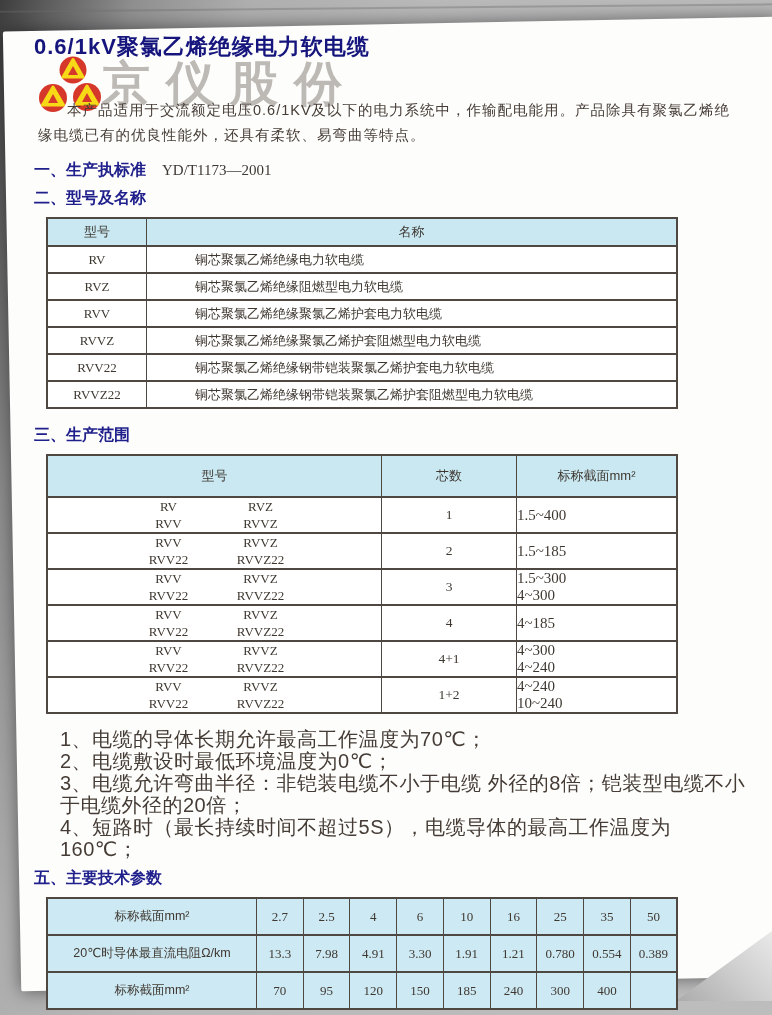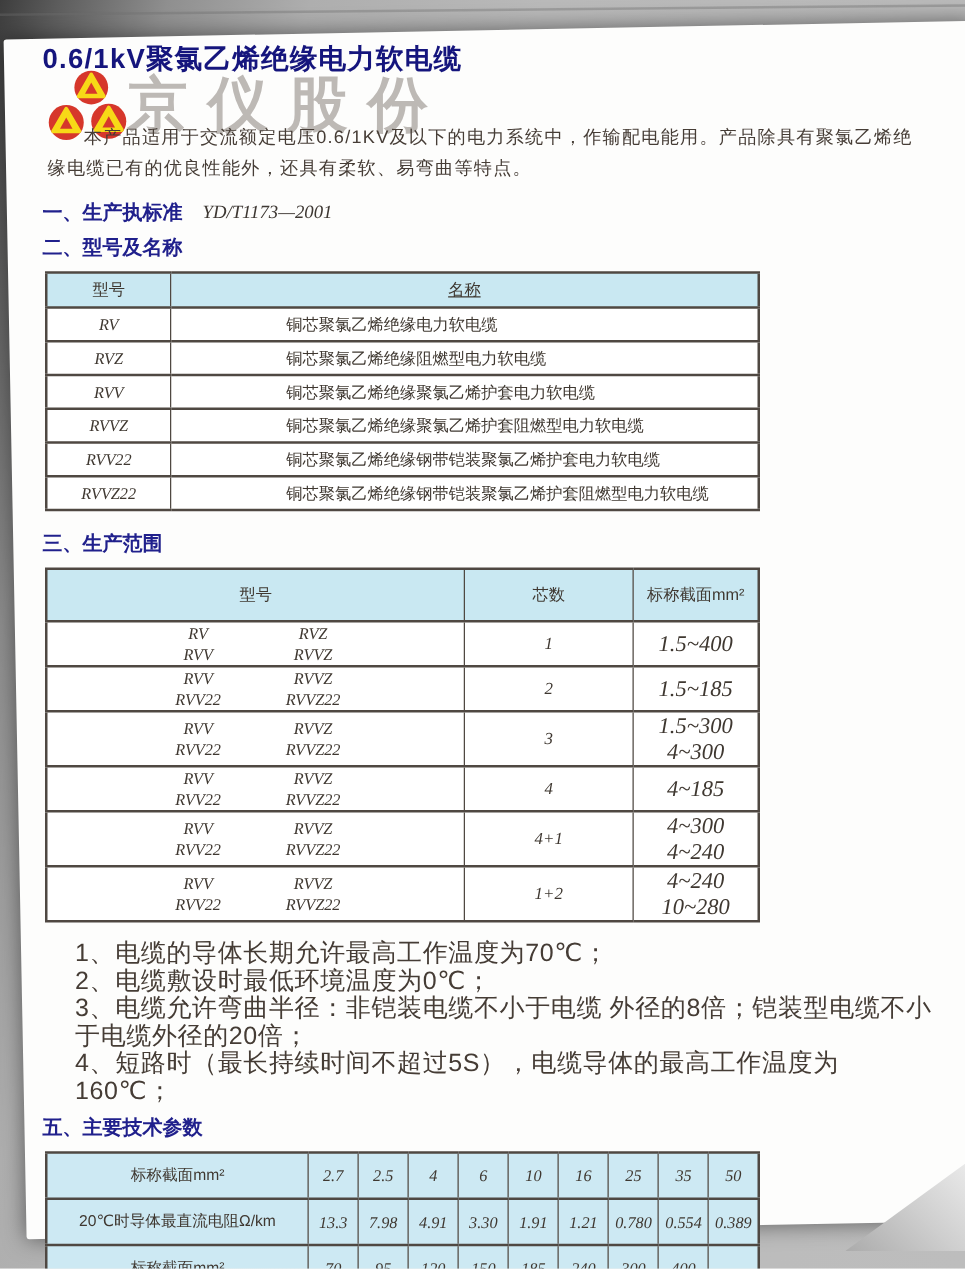--- a/index.html
+++ b/index.html
@@ -41,38 +41,38 @@
   }
   .intro{
     position:relative;z-index:2;margin:36px 0 0 4px;width:706px;
     font-size:14.5px;line-height:25px;letter-spacing:1px;color:#463d36;
     text-indent:2em;
   }
   .hrow{margin:12px 0 0 0;display:flex;align-items:center;position:relative;z-index:2;}
   .hsec{font-size:16px;font-weight:bold;color:#20208c;}
   .hstd{margin-left:16px;font-size:15px;color:#3e3833;font-family:"Liberation Sans","DejaVu Sans",sans-serif;}
 
-  table{border-collapse:collapse;table-layout:fixed;width:572px;margin:8px 0 0 2px;
+  table{border-collapse:collapse;table-layout:fixed;width:632px;margin:8px 0 0 12px;
         border:2px solid #4f4842;background:#fff;}
   td,th{border:solid #4f4842;border-width:2px 1px;color:#3f3831;
         font-weight:normal;padding:0;vertical-align:middle;}
   .thead td{background:#c9e8f2;}
-  .lat{font-family:"Liberation Serif","DejaVu Serif",serif;font-style:italic;}
+  .lat{font-family:"Liberation Serif","DejaVu Serif",serif;}
 
   
   .t1 td{height:25px;font-size:13px;text-align:center;}
   .t1 .c-model{width:98px;}
-  .t1 .c-name{text-align:left;padding-left:92px;}
+  .t1 .c-name{text-align:left;padding-left:48px;}
   .t1 .thead td{height:26px;text-align:center;font-size:13px;}
 
   
   .t2 .thead td{height:40px;text-align:center;font-size:13px;}
   .t2 .c-models{width:333px;}
   .t2 .c-cores{width:134px;text-align:center;font-size:13.5px;}
-  .t2 .c-sec{text-align:center;font-size:18px;}
+  .t2 .c-sec{font-size:15px;}
   .t2 td{height:34px;}
   .mrow{display:flex;justify-content:center;line-height:17px;font-size:13px;}
   .mrow span{width:92px;text-align:center;}
 
   
   .conds{margin:14px 0 0 26px;position:relative;z-index:2;}
   .conds div{font-size:20px;line-height:22px;color:#453c35;letter-spacing:.5px;}
 
   .note{margin:10px 0 0 4px;font-size:14px;color:#453c35;letter-spacing:.5px;}
 
@@ -117,21 +117,21 @@
     </div>
 
     <div class="hrow" style="margin-top:7px;">
       <span class="hsec">二、型号及名称</span>
     </div>
 
     <table class="t1">
       <tbody>
         <tr class="thead">
           <td class="c-model">型号</td>
-          <td style="text-align:center;padding-left:0;text-decoration:underline;">名称</td>
+          <td style="text-align:center;padding-left:0;">名称</td>
         </tr>
         <tr>
           <td class="c-model lat">RV</td>
           <td class="c-name">铜芯聚氯乙烯绝缘电力软电缆</td>
         </tr>
         <tr>
           <td class="c-model lat">RVZ</td>
           <td class="c-name">铜芯聚氯乙烯绝缘阻燃型电力软电缆</td>
         </tr>
         <tr>
@@ -256,21 +256,21 @@
                 <span>RVVZ</span>
               </div>
             <div class="mrow">
                 <span>RVV22</span>
                 <span>RVVZ22</span>
               </div>
           </td>
           <td class="c-cores lat">1+2</td>
           <td class="c-sec lat">
             <div>4~240</div>
-            <div>10~280</div>
+            <div>10~240</div>
           </td>
         </tr>
       </tbody>
     </table>
 
 
     <div class="conds">
       <div>1、电缆的导体长期允许最高工作温度为70℃；</div>
       <div>2、电缆敷设时最低环境温度为0℃；</div>
       <div>3、电缆允许弯曲半径：非铠装电缆不小于电缆 外径的8倍；铠装型电缆不小于电缆外径的20倍；</div>

